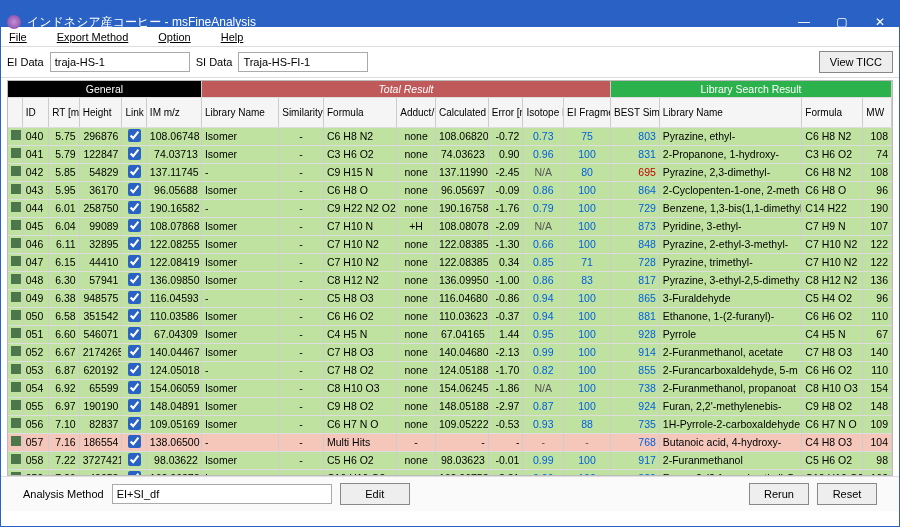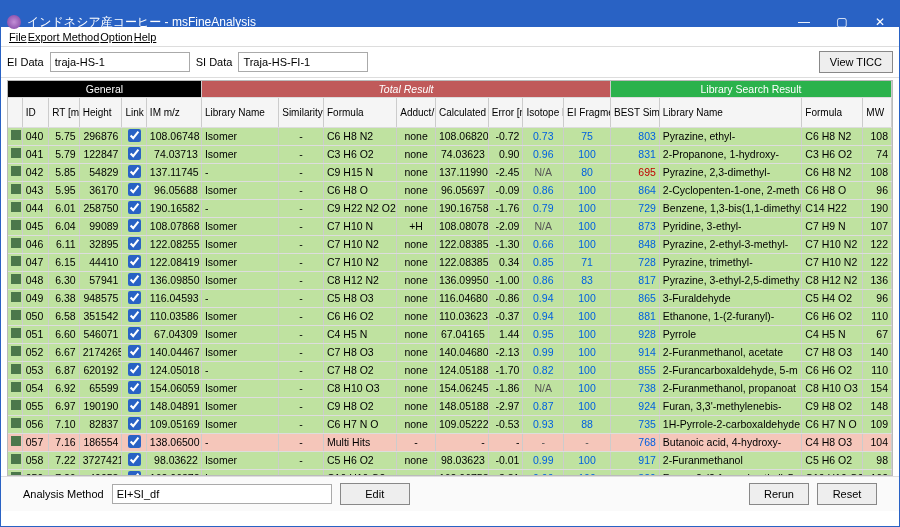--- a/index.html
+++ b/index.html
@@ -2,21 +2,21 @@
 <html><head>
 <meta charset="utf-8">
 <style>
 * { box-sizing: border-box; margin: 0; padding: 0; }
 body { font-family: "Segoe UI", Meiryo, sans-serif; font-size: 11px; background: #fff; width: 900px; height: 527px; overflow: hidden; border: 1px solid #2962c4; }
 .titlebar { background: #2962c4; color: #fff; height: 26px; display: flex; align-items: center; padding: 16px 0 0 6px; }
 .titlebar .icon { width: 14px; height: 14px; border-radius: 50%; background: radial-gradient(#c38fd6,#7b3fa0); margin-right: 6px; }
 .titlebar .title { flex: 1; font-size: 12px; }
 .winbtns { display: flex; }
 .winbtn { width: 38px; height: 26px; display: flex; align-items: center; justify-content: center; color: #fff; font-size: 12px; }
-.menubar { background: #fff; height: 20px; display: flex; align-items: center; gap: 1px; padding: 0 8px; font-size: 11px; border-bottom: 1px solid #ddd; }
+.menubar { background: #fff; height: 20px; display: flex; align-items: center; gap: 30px; padding: 0 8px; font-size: 11px; border-bottom: 1px solid #ddd; }
 .menubar span u { text-decoration: underline; }
 .iobar { display: flex; align-items: center; gap: 6px; padding: 4px 6px; border-bottom: 1px solid #ddd; }
 .iobar label { font-size: 11px; }
 .iobar input { height: 20px; font-size: 11px; padding: 0 4px; border: 1px solid #aaa; }
 .iobar .spacer { flex: 1; }
 .btn { height: 22px; padding: 0 10px; font-size: 11px; border: 1px solid #888; background: #eee; }
 .grid-wrap { padding: 2px 6px 0 6px; position: relative; }
 .grid-scroll { height: 396px; overflow-y: scroll; border: 1px solid #bbb; background: #fff; position: relative; }
 table { border-collapse: collapse; width: 100%; table-layout: fixed; font-size: 10.5px; }
 th, td { border-right: 1px solid #ccc; border-bottom: 1px solid #ddd; padding: 1px 3px; white-space: nowrap; overflow: hidden; text-overflow: clip; height: 14px; }
@@ -432,21 +432,21 @@
             <td class="num">148.04891</td>
             <td>Isomer</td>
             <td class="center">-</td>
             <td>C9 H8 O2</td>
             <td class="center">none</td>
             <td class="num">148.05188</td>
             <td class="num">-2.97</td>
             <td class="center"><span class="blue">0.87</span></td>
             <td class="center"><span class="blue">100</span></td>
             <td class="num"><span class="blue">924</span></td>
-            <td>Furan, 3,3'-methylenebis-</td>
+            <td>Furan, 2,2'-methylenebis-</td>
             <td>C9 H8 O2</td>
             <td class="num">148</td>
           </tr>
           <tr class="green">
             <td class="center"><span class="mark"></span></td>
             <td>056</td>
             <td class="num">7.10</td>
             <td class="num">82837</td>
             <td class="center"><input type="checkbox" class="chk" checked="" style=""></td>
             <td class="num">109.05169</td>

